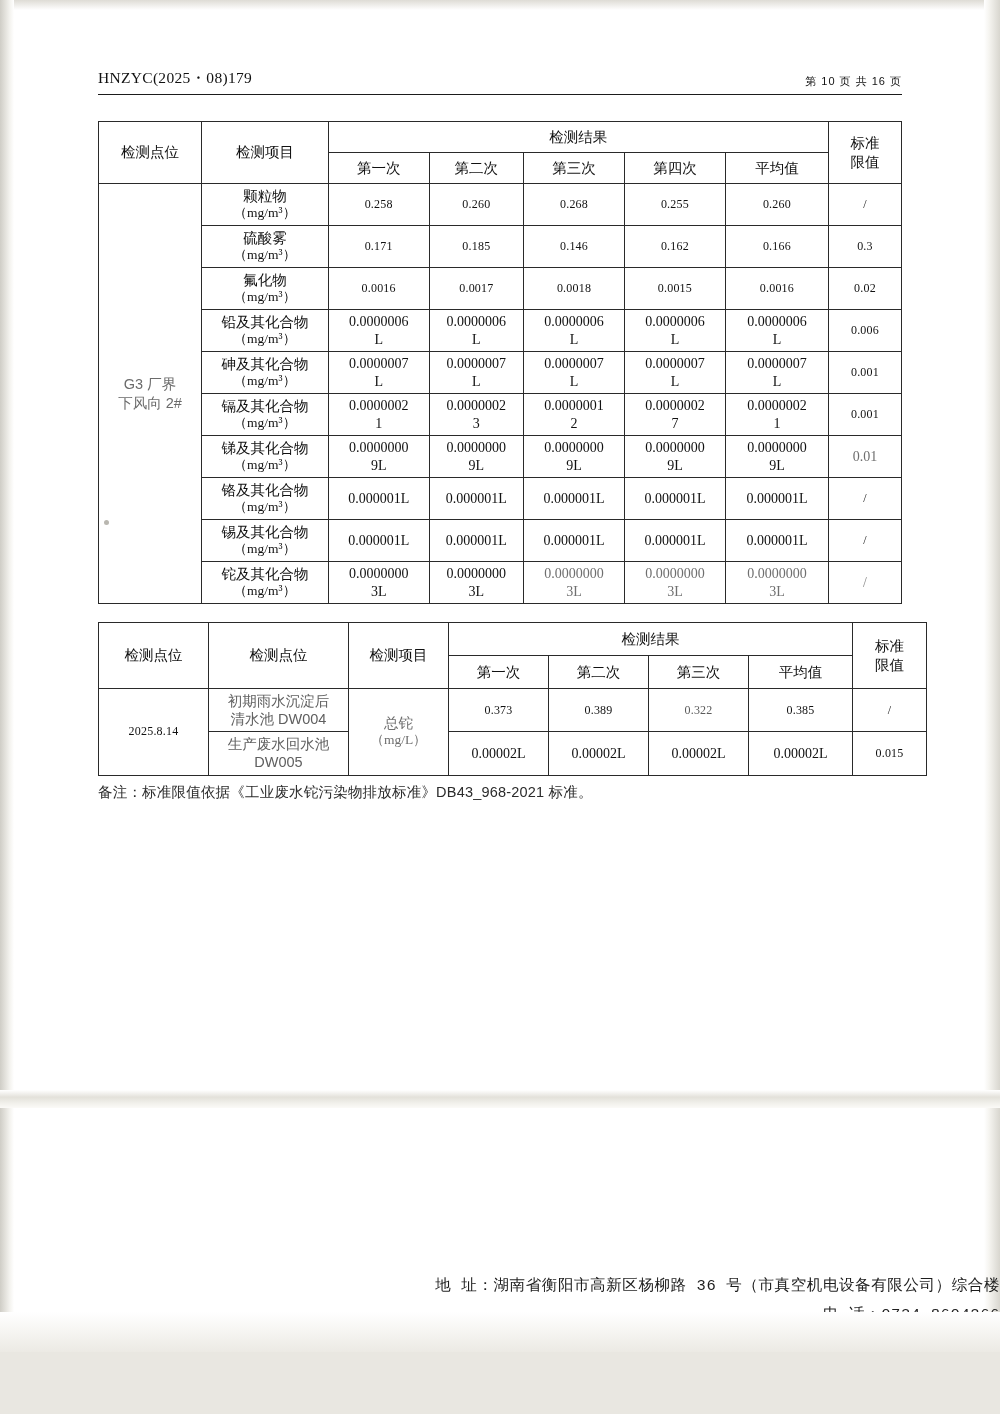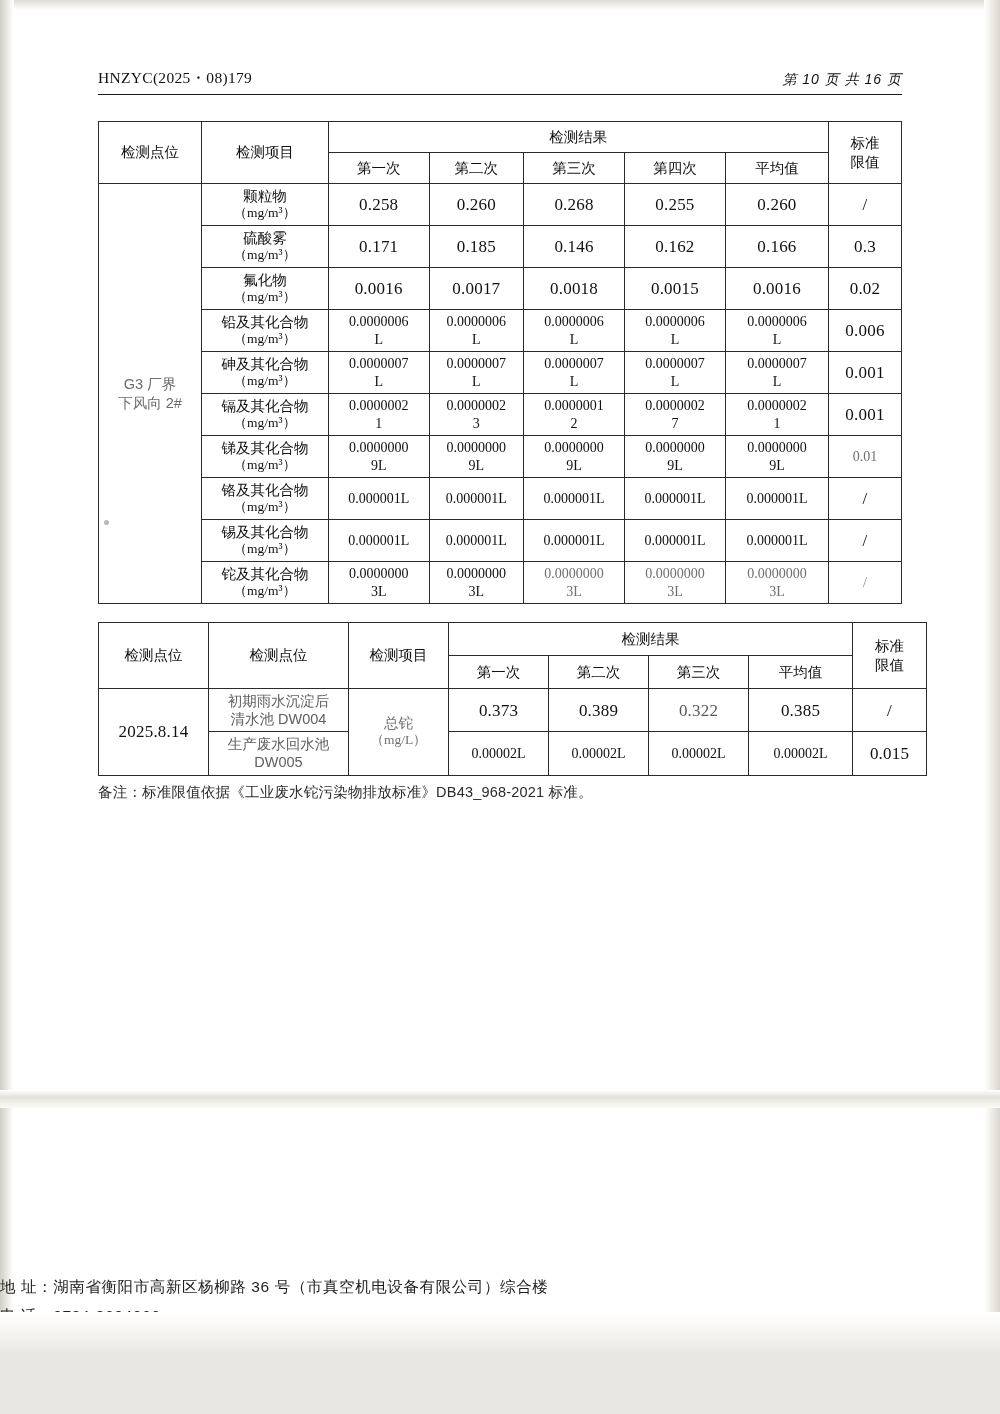--- a/index.html
+++ b/index.html
@@ -64,23 +64,22 @@
     align-items: flex-end;
     padding-top: 68px;
     font-size: 15px;
     letter-spacing: 0.3px;
   }
   .doc-header .code {
     font-family: "Liberation Serif", serif;
     font-size: 15.5px;
   }
   .doc-header .pager {
-    font-size: 14px;
+    font-size: 11px;
     letter-spacing: 1px;
-    font-style: italic;
   }
   .header-rule {
     margin-top: 5px;
     border-bottom: 1.6px solid #1b1b1b;
   }
 
   
   table.rep {
     border-collapse: collapse;
     width: 100%;
@@ -106,21 +105,21 @@
 
   .cjk {
     font-family: "Liberation Sans", sans-serif;
   }
   .unit {
     font-family: "Liberation Serif", serif;
     font-size: 13.5px;
   }
   .num {
     font-family: "Liberation Serif", serif;
-    font-size: 17px;
+    font-size: 12px;
     letter-spacing: 0.2px;
   }
   .num-sm {
     font-family: "Liberation Serif", serif;
     font-size: 14px;
   }
   .faint { color: #6f6f6f; }
   .faint2 { color: #8a8a8a; }
   .pointcell {
     color: #6b6b6b;
@@ -157,22 +156,22 @@
     line-height: 1.55;
     padding: 4px 4px;
   }
   .grey-num { color: #5a5a5a; }
 
   
   .footer {
     position: absolute;
     left: 0; right: 0;
     top: 1272px;
-    text-align: left;
-    font-family: Liberation Sans, sans-serif;
+    text-align: right;
+    font-family: Liberation Mono, monospace;
     font-size: 15.5px;
     color: #1d1d1d;
     line-height: 1.9;
     letter-spacing: 0.6px;
   }
   .footer .line2 { letter-spacing: 0.6px; }
   .tiny-mark {
     position: absolute;
     left: 104px;
     top: 520px;

